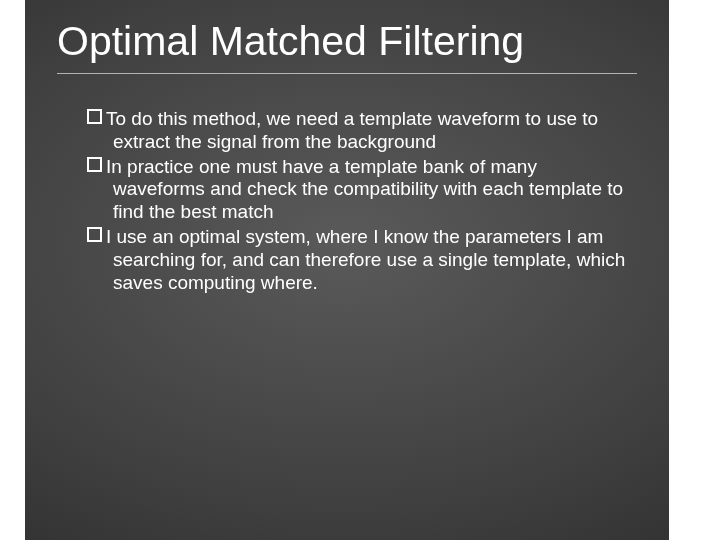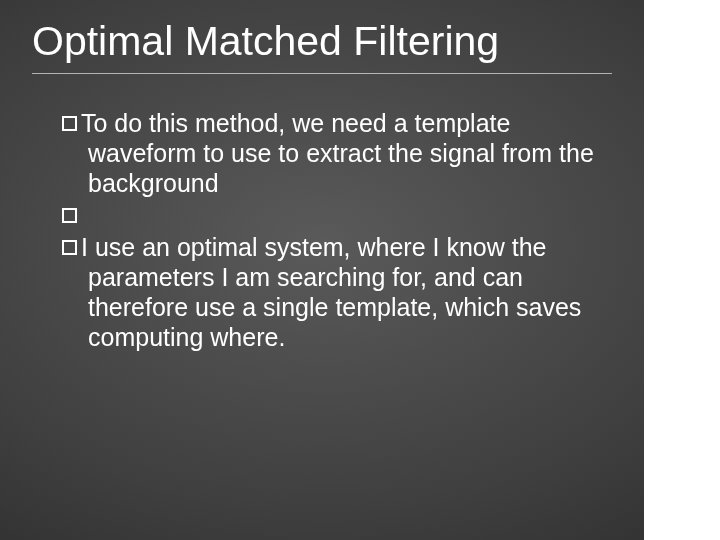--- a/index.html
+++ b/index.html
@@ -9,40 +9,41 @@
     height: 540px;
     overflow: hidden;
     font-family: Arial, Helvetica, sans-serif;
   }
   .slide {
     width: 644px;
     height: 540px;
     background: radial-gradient(ellipse 140% 110% at 50% 45%, #5a5a5a 0%, #3f3f3f 45%, #2a2a2a 75%, #161616 100%);
     position: relative;
     box-sizing: border-box;
+    margin-left: 25px;
   }
   .title {
     position: absolute;
     top: 18px;
     left: 32px;
     right: 32px;
     color: #ffffff;
     font-size: 41px;
     font-weight: 400;
     letter-spacing: 0px;
     padding-bottom: 8px;
     border-bottom: 1px solid rgba(255,255,255,0.6);
   }
   .body {
     position: absolute;
     top: 108px;
     left: 62px;
     right: 40px;
     color: #ffffff;
-    font-size: 25px;
+    font-size: 19px;
     line-height: 1.2;
   }
   .bullet {
     margin-bottom: 2px;
     text-indent: -26px;
     padding-left: 26px;
   }
   .box {
     display: inline-block;
     width: 15px;
@@ -58,19 +59,19 @@
 </head>
 <body>
 
 <div class="slide">
   <div class="title">Optimal Matched Filtering</div>
   <div class="body">
     <div class="bullet">
       <span class="box"></span><span>To do this method, we need a template waveform to use to extract the signal from the background</span>
     </div>
     <div class="bullet">
-      <span class="box"></span>
+      <span class="box"></span><span>In practice one must have a template bank of many waveforms and check the compatibility with each template to find the best match</span>
     </div>
     <div class="bullet">
       <span class="box"></span><span>I use an optimal system, where I know the parameters I am searching for, and can therefore use a single template, which saves computing where.</span>
     </div>
   </div>
 </div>
 
 </body></html>

